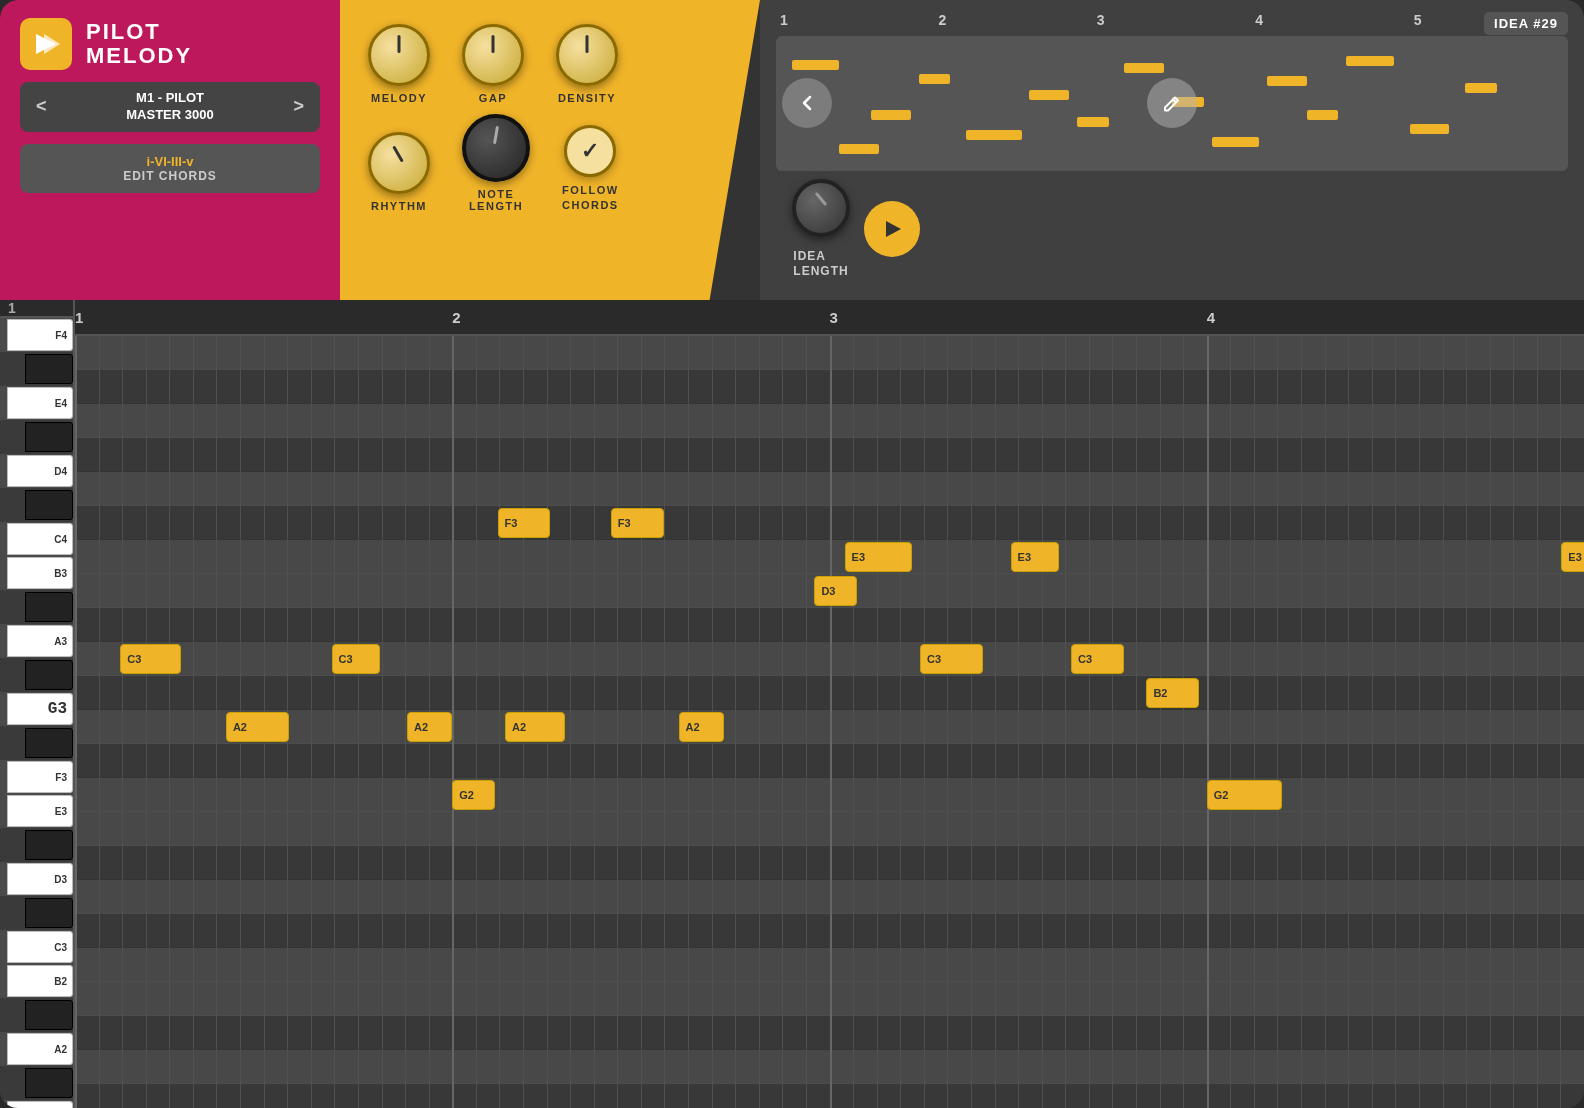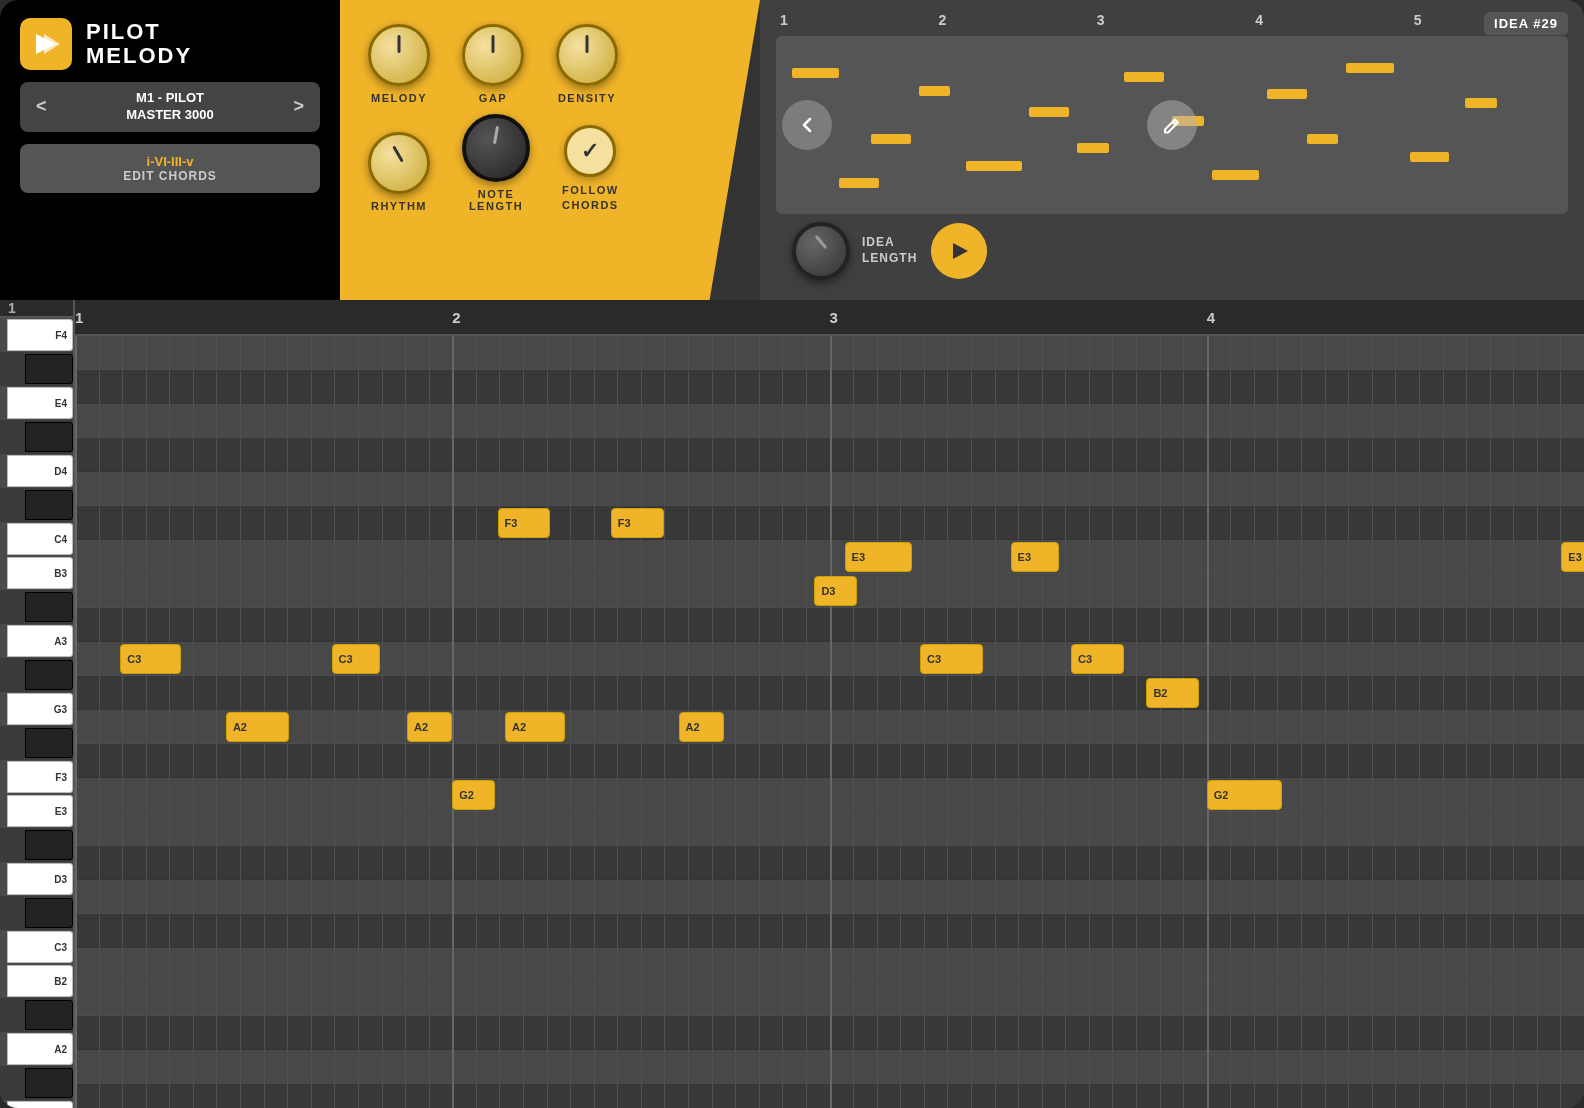--- a/index.html
+++ b/index.html
@@ -20,21 +20,21 @@
       background: #333333;
       height: 300px;
       flex-shrink: 0;
       border-radius: 18px 18px 0 0;
       overflow: hidden;
     }
 
     
     .logo-section {
       width: 340px;
-      background: #000000;
+      background: #be185d;
       display: flex;
       flex-direction: column;
       padding: 18px 20px 16px 20px;
       gap: 12px;
       flex-shrink: 0;
     }
     .logo-row {
       display: flex;
       align-items: center;
       gap: 14px;
@@ -299,20 +299,21 @@
     .bottom-controls {
       display: flex;
       align-items: center;
       gap: 14px;
       padding: 0 16px 8px 16px;
     }
     .idea-length-knob-group {
       display: flex;
       align-items: center;
       gap: 12px;
+      flex-direction: column;
     }
     .idea-length-knob {
       width: 58px;
       height: 58px;
       border-radius: 50%;
       background: radial-gradient(circle at 35% 35%, #666, #333);
       border: 4px solid #222;
       position: relative;
       cursor: pointer;
       box-shadow: 0 3px 8px rgba(0,0,0,0.5);
@@ -610,21 +611,21 @@
       <div style="height: 34px; flex-shrink: 0; display: flex; align-items: center; justify-content: flex-end; background: rgb(58, 58, 58);">
         <div style="background: rgb(34, 34, 34); height: 30px; width: 48px; border-radius: 0px 3px 3px 0px; border: 1px solid rgb(0, 0, 0);"></div>
       </div>
       <div style="height: 34px; flex-shrink: 0; display: flex; align-items: center; justify-content: flex-end; background: rgb(74, 74, 74);">
         <div style="background: white; height: 32px; width: 66px; border-radius: 0px 3px 3px 0px; border: 1px solid rgb(187, 187, 187); display: flex; align-items: center; justify-content: flex-end; padding-right: 5px; font-size: 10px; font-weight: bold; color: rgb(51, 51, 51);">A3</div>
       </div>
       <div style="height: 34px; flex-shrink: 0; display: flex; align-items: center; justify-content: flex-end; background: rgb(58, 58, 58);">
         <div style="background: rgb(34, 34, 34); height: 30px; width: 48px; border-radius: 0px 3px 3px 0px; border: 1px solid rgb(0, 0, 0);"></div>
       </div>
       <div style="height: 34px; flex-shrink: 0; display: flex; align-items: center; justify-content: flex-end; background: rgb(74, 74, 74);">
-        <div style="background: white; height: 32px; width: 66px; border-radius: 0px 3px 3px 0px; border: 1px solid rgb(187, 187, 187); display: flex; align-items: center; justify-content: flex-end; padding-right: 5px; font-size: 10px; font-weight: bold; color: rgb(51, 51, 51);">G3</div>
+        <div style="background: white; height: 32px; width: 66px; border-radius: 0px 3px 3px 0px; border: 1px solid rgb(187, 187, 187); display: flex; align-items: center; justify-content: flex-end; padding-right: 5px; font-size: 16px; font-weight: bold; color: rgb(51, 51, 51); font-family: Liberation Mono, monospace;">G3</div>
       </div>
       <div style="height: 34px; flex-shrink: 0; display: flex; align-items: center; justify-content: flex-end; background: rgb(58, 58, 58);">
         <div style="background: rgb(34, 34, 34); height: 30px; width: 48px; border-radius: 0px 3px 3px 0px; border: 1px solid rgb(0, 0, 0);"></div>
       </div>
       <div style="height: 34px; flex-shrink: 0; display: flex; align-items: center; justify-content: flex-end; background: rgb(74, 74, 74);">
         <div style="background: white; height: 32px; width: 66px; border-radius: 0px 3px 3px 0px; border: 1px solid rgb(187, 187, 187); display: flex; align-items: center; justify-content: flex-end; padding-right: 5px; font-size: 10px; font-weight: bold; color: rgb(51, 51, 51);">F3</div>
       </div>
       <div style="height: 34px; flex-shrink: 0; display: flex; align-items: center; justify-content: flex-end; background: rgb(74, 74, 74);">
         <div style="background: white; height: 32px; width: 66px; border-radius: 0px 3px 3px 0px; border: 1px solid rgb(187, 187, 187); display: flex; align-items: center; justify-content: flex-end; padding-right: 5px; font-size: 10px; font-weight: bold; color: rgb(51, 51, 51);">E3</div>
       </div>

